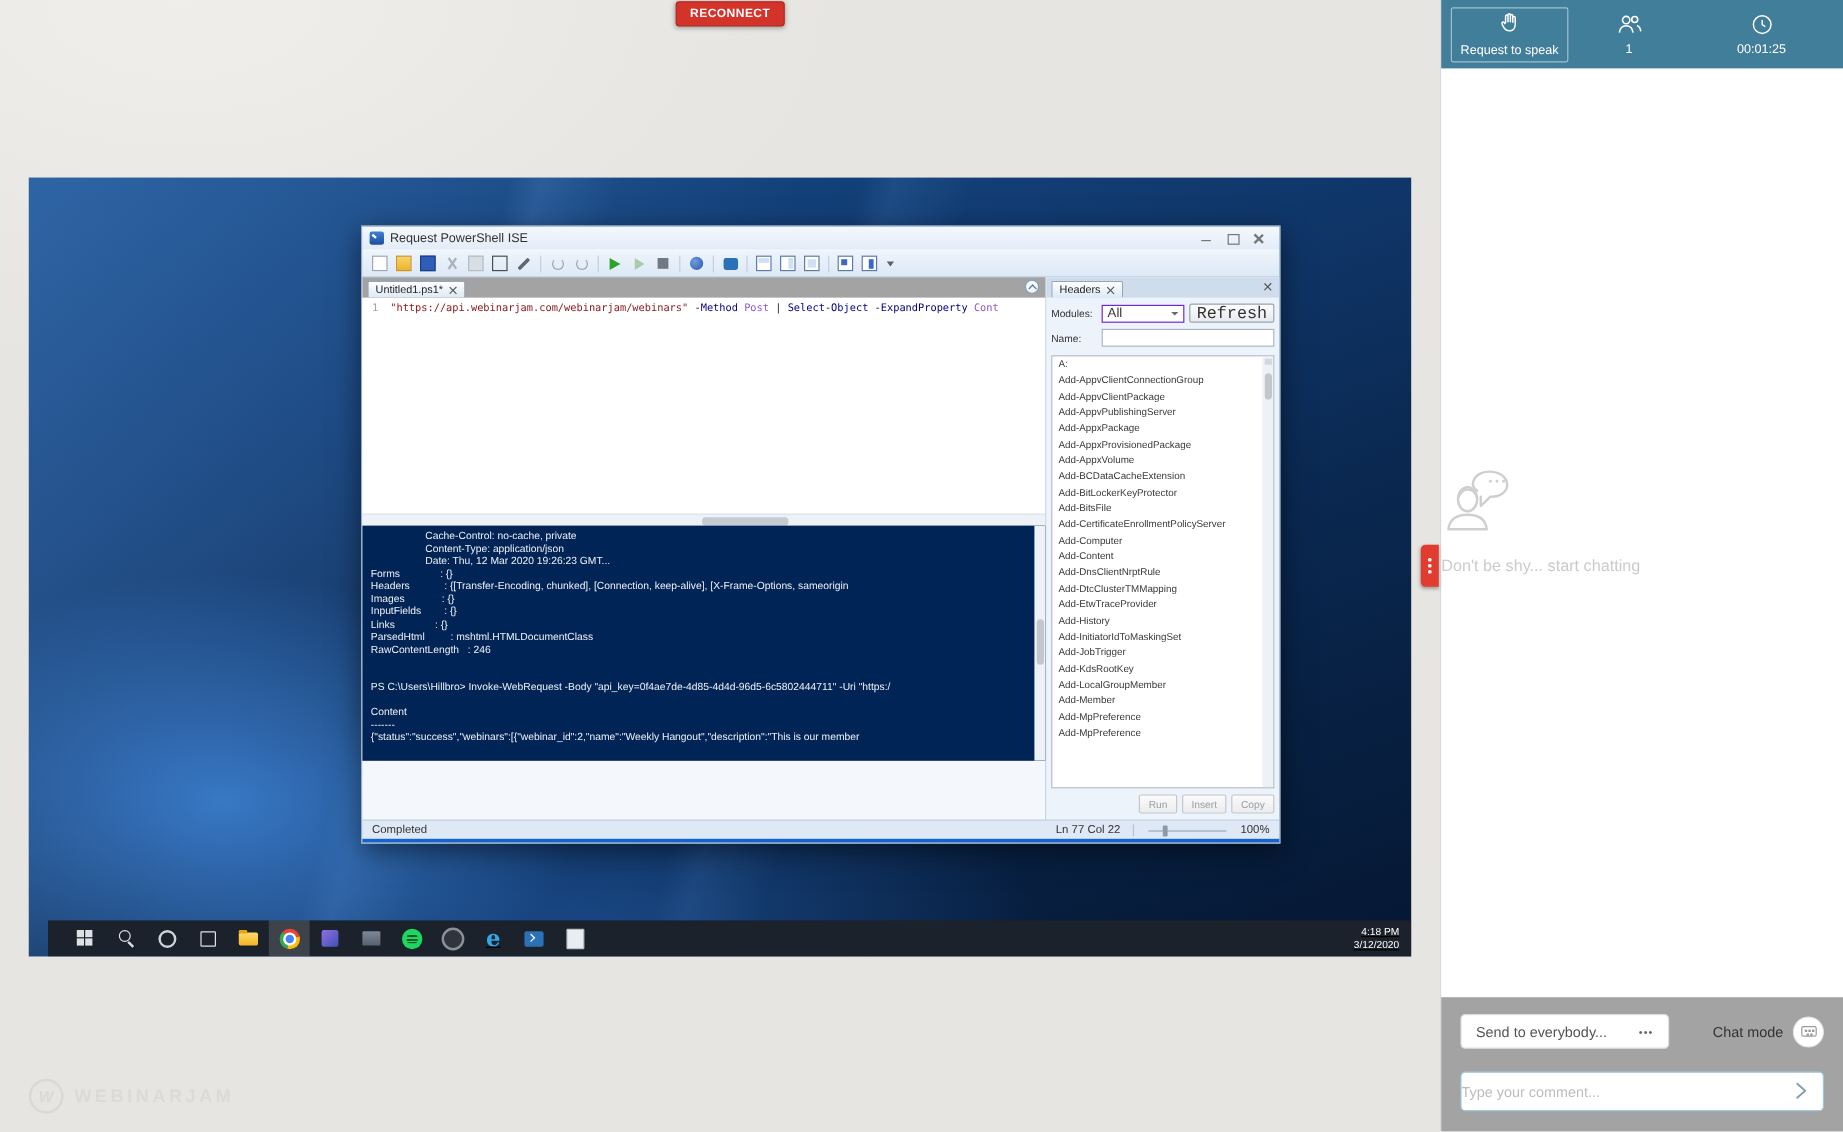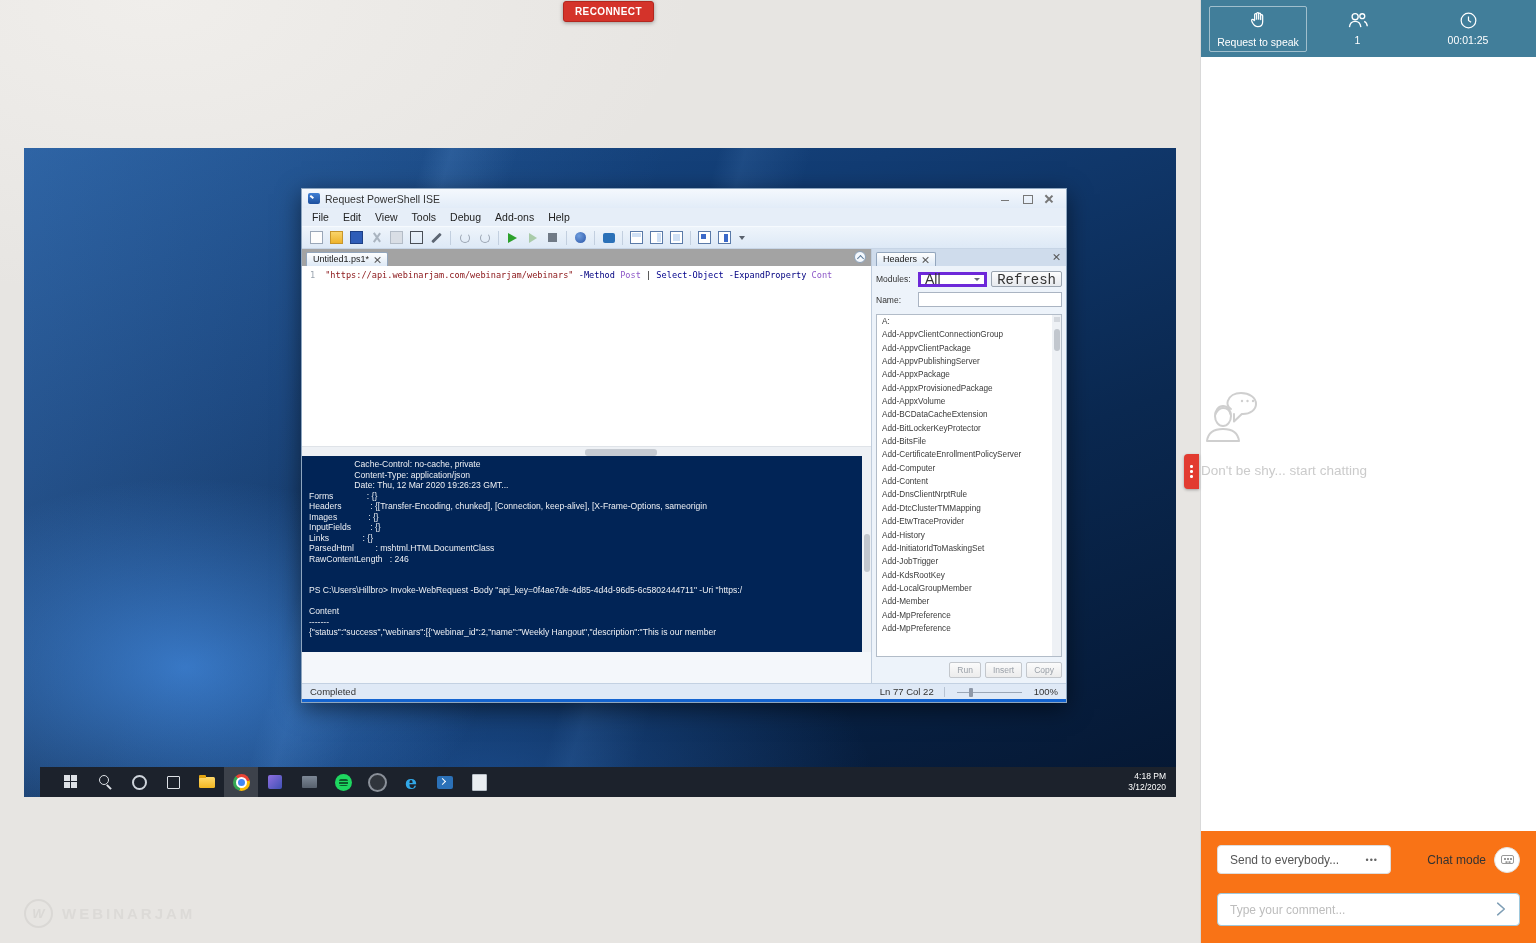--- a/index.html
+++ b/index.html
@@ -87,22 +87,22 @@
   .vthumb{position:absolute;left:1.5px;width:6px;background:#c2c7ce;border-radius:3px;}
   .console-scroll .vthumb{top:78px;height:38px;}
 
   .commands-pane{flex:1;background:#edf3fa;display:flex;flex-direction:column;padding:0 4px;min-width:0;}
   .cp-tabrow{height:17px;display:flex;align-items:flex-end;position:relative;flex:none;background:#cfdcec;margin:0 -4px;padding-left:4px;}
   .cp-tab{background:linear-gradient(#fefefe,#dde9f6);border:1px solid #93a6bd;border-bottom:none;border-radius:2px 2px 0 0;
     font-size:9px;color:#222;padding:1px 6px 2px 6px;display:flex;align-items:center;gap:5px;cursor:pointer;}
   .cp-close{position:absolute;right:6px;top:4px;}
   .cp-row{display:flex;align-items:center;gap:4px;margin-top:5px;flex:none;}
   .cp-label{font-size:8.5px;color:#333;width:38px;flex:none;}
-  .cp-select{flex:1;height:15px;background:#fff;border:3px solid #6d28d9;display:flex;align-items:center;
-    font-size:14px;color:#333;padding:0 4px;cursor:pointer;}
+  .cp-select{flex:1;height:15px;background:#fff;border:1px solid #6d28d9;display:flex;align-items:center;
+    font-size:11px;color:#333;padding:0 4px;cursor:pointer;}
   .dd-arrow{margin-left:auto;border-top:3.5px solid #667;border-left:3px solid transparent;border-right:3px solid transparent;}
   .cp-refresh{height:16px;font-size:14px;color:#333;background:linear-gradient(#fdfdfd,#e6e9ee);border:1px solid #9aa4b0;
     border-radius:2px;padding:0 5px;cursor:pointer;font-family:Liberation Mono, monospace;}
   .cp-name-input{flex:1;height:15px;background:#fff;border:1px solid #aab4c2;font-size:8.5px;padding:0 3px;outline:none;}
   .cmd-list{flex:1;background:#fff;border:1px solid #b2bcc8;margin-top:7px;position:relative;overflow:hidden;min-height:0;}
   .cmd-item{font-size:8.2px;color:#3a3a3a;line-height:13.35px;padding-left:5px;white-space:nowrap;cursor:pointer;}
   .list-scroll .vthumb{top:14px;height:22px;}
   .list-scroll::before{content:"";position:absolute;left:1.5px;top:2px;width:6px;height:5px;background:#d4d8de;}
   .cp-buttons{height:26px;display:flex;align-items:center;justify-content:flex-end;gap:4px;flex:none;}
   .cmd-btn{height:16px;font-size:8.5px;color:#9aa0a8;background:linear-gradient(#fbfbfb,#ececec);border:1px solid #c3c7cc;
@@ -110,21 +110,21 @@
 
   .statusbar{height:16px;background:#dfe9f6;border-top:1px solid #c3d1e2;display:flex;align-items:center;
     padding:0 8px;font-size:9.5px;color:#333;flex:none;}
   .status-right{margin-left:auto;display:flex;align-items:center;gap:10px;}
   .zoom-slider{width:80px;height:10px;position:relative;border-left:1px solid #b6c2d2;padding-left:10px;}
   .zoom-slider::before{content:"";position:absolute;left:12px;right:2px;top:5px;height:1px;background:#9aa6b6;}
   .zs-thumb{position:absolute;left:24px;top:1px;width:4px;height:9px;background:#8e98a8;border-radius:1px;}
   .win-bottom{height:3px;background:#1464d0;flex:none;}
 
   
-  .taskbar{position:absolute;left:16px;right:0;bottom:0;height:30px;background:#1c222c;display:flex;align-items:stretch;}
+  .taskbar{position:absolute;left:16px;right:0;bottom:0;height:30px;background:#1c222c;display:flex;align-items:stretch;text-decoration:underline;}
   .tb-icons{display:flex;align-items:stretch;padding-left:14px;}
   .tb-icon{width:34px;display:flex;align-items:center;justify-content:center;position:relative;cursor:pointer;}
   .tb-start::before{content:"";width:6px;height:6px;background:#dde1e6;box-shadow:7px 0 #dde1e6,0 7px #dde1e6,7px 7px #dde1e6;
     position:absolute;top:8px;left:10px;}
   .tb-search::before{content:"";width:8px;height:8px;border:1.6px solid #dde1e6;border-radius:50%;position:absolute;top:8px;left:11px;}
   .tb-search::after{content:"";width:6px;height:1.8px;background:#dde1e6;transform:rotate(45deg);position:absolute;top:19px;left:18px;}
   .tb-cortana::before{content:"";width:11px;height:11px;border:2px solid #ced4db;border-radius:50%;}
   .tb-task-view::before{content:"";width:11px;height:11px;border:1.7px solid #dde1e6;border-radius:1px;}
   .tb-file-explorer::before{content:"";width:16px;height:11px;background:linear-gradient(#ffd96b,#f2b722);border-radius:1.5px;}
   .tb-file-explorer::after{content:"";position:absolute;top:8px;left:9px;width:7px;height:3px;background:#e3a511;border-radius:1px 1px 0 0;}
@@ -147,33 +147,33 @@
   
   .sidebar{position:absolute;right:0;top:0;width:336px;height:943px;background:#fff;border-left:1px solid #d9d9d9;}
   .sb-header{height:57px;background:#417e9a;display:flex;align-items:center;padding:5px 8px;}
   .rts{border:1px solid rgba(255,255,255,.5);border-radius:2px;width:98px;height:46px;display:flex;flex-direction:column;
     align-items:center;justify-content:center;gap:2px;cursor:pointer;}
   .rts-label{color:#fff;font-size:10.5px;}
   .attendees{flex:1;display:flex;flex-direction:column;align-items:center;gap:2px;color:#fff;font-size:10.5px;}
   .timer{width:120px;display:flex;flex-direction:column;align-items:center;gap:2px;color:#fff;font-size:10.5px;}
   .chat-empty{position:absolute;top:385px;left:0;right:0;text-align:left;}
   .chat-empty-text{margin-top:12px;font-size:13.5px;color:#cbcbcb;}
-  .sb-controls{position:absolute;left:0;right:0;bottom:0;padding:14px 16px 17px;background:#f97316;}
+  .sb-controls{position:absolute;left:0;right:0;bottom:0;padding:14px 16px 17px;background:#a3a3a3;}
   .ctrl-row{display:flex;align-items:center;margin-bottom:19px;}
   .send-to{width:174px;height:29px;background:#fff;border:1px solid #ddd;border-radius:4px;display:flex;align-items:center;
     padding:0 12px;font-size:12px;color:#555;cursor:pointer;font-family:"Liberation Sans",sans-serif;}
   .dots{margin-left:auto;font-size:9px;color:#666;letter-spacing:1px;}
   .chat-mode-label{margin-left:auto;font-size:12px;color:#333;}
   .chat-mode-btn{width:26px;height:26px;border:1px solid #e3e3e3;border-radius:50%;display:flex;align-items:center;
     justify-content:center;margin-left:8px;cursor:pointer;background:#fff;}
   .kb{width:13px;height:9px;border:1.2px solid #9a9a9a;border-radius:2px;position:relative;}
   .kb::before{content:"";position:absolute;left:2px;top:2px;width:2px;height:1.5px;background:#9a9a9a;
     box-shadow:3px 0 #9a9a9a,6px 0 #9a9a9a,1.5px 3.2px #9a9a9a,4.5px 3.2px #9a9a9a;}
   .comment-box{position:relative;}
-  .comment-box input{width:100%;height:33px;border:1.5px solid #9ec8dc;border-radius:4px;padding:0 34px 0 12px;
+  .comment-box input{width:100%;height:33px;border:1.5px solid #9ec8dc;border-radius:4px;padding:0 34px 0 0;
     font-size:12px;color:#333;outline:none;font-family:"Liberation Sans",sans-serif;}
   .comment-box input::placeholder{color:#bdbdbd;}
   .send-arrow{position:absolute;right:9px;top:6px;cursor:pointer;}
 
   .drag-handle{position:absolute;left:1184px;top:454px;width:15px;height:35px;background:#e23b30;border-radius:4px 0 0 4px;
     display:flex;flex-direction:column;align-items:center;justify-content:center;gap:2.5px;cursor:pointer;box-shadow:0 1px 3px rgba(0,0,0,.3);}
   .drag-handle i{width:2.5px;height:2.5px;border-radius:50%;background:#fff;}
 
   .watermark{position:absolute;left:24px;top:899px;display:flex;align-items:center;gap:9px;}
   .wm-circle{width:29px;height:29px;border:2px solid #dad8d5;border-radius:50%;color:#dad8d5;font-weight:bold;
@@ -191,29 +191,20 @@
     <div class="ise">
       <div class="titlebar">
         <span class="ps-icon"></span>
         <span class="title-text">Request PowerShell ISE</span>
         <span class="win-controls">
           <span class="wc min"></span>
           <span class="wc max"></span>
           <span class="wc close"></span>
         </span>
       </div>
-      <div class="menubar">
-          <span class="menu-item">File</span>
-          <span class="menu-item">Edit</span>
-          <span class="menu-item">View</span>
-          <span class="menu-item">Tools</span>
-          <span class="menu-item">Debug</span>
-          <span class="menu-item">Add-ons</span>
-          <span class="menu-item">Help</span>
-        </div>
       <div class="toolbar">
           <span class="ti ti-new-script"></span>
           <span class="ti ti-open-script"></span>
           <span class="ti ti-save"></span>
           <span class="ti ti-cut"></span>
           <span class="ti ti-paste"></span>
           <span class="ti ti-clear-console"></span>
           <span class="ti ti-wrench"></span>
           <span class="tsep"></span>
           <span class="ti ti-undo"></span>

